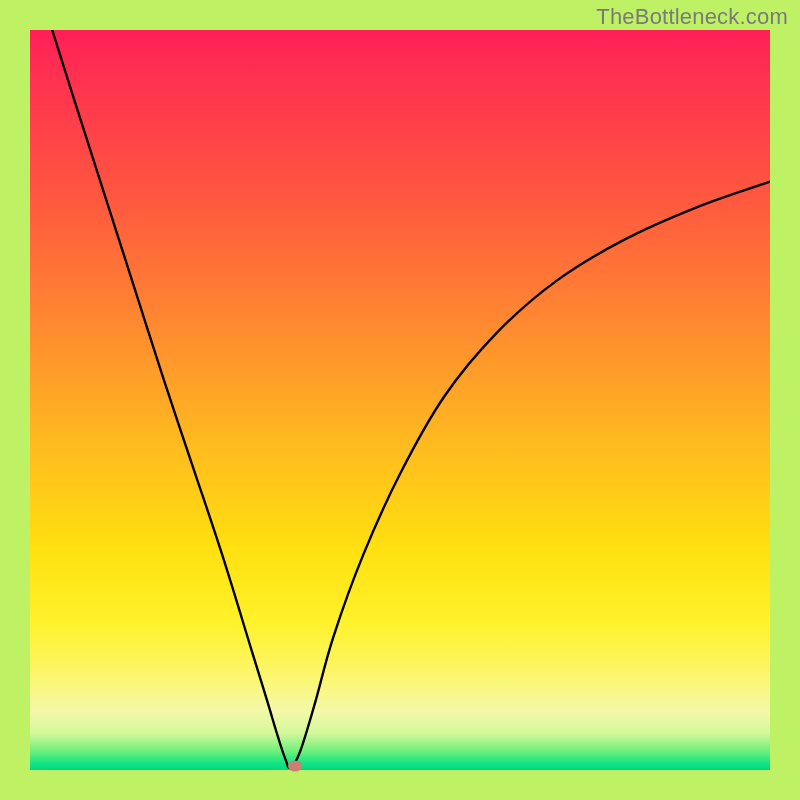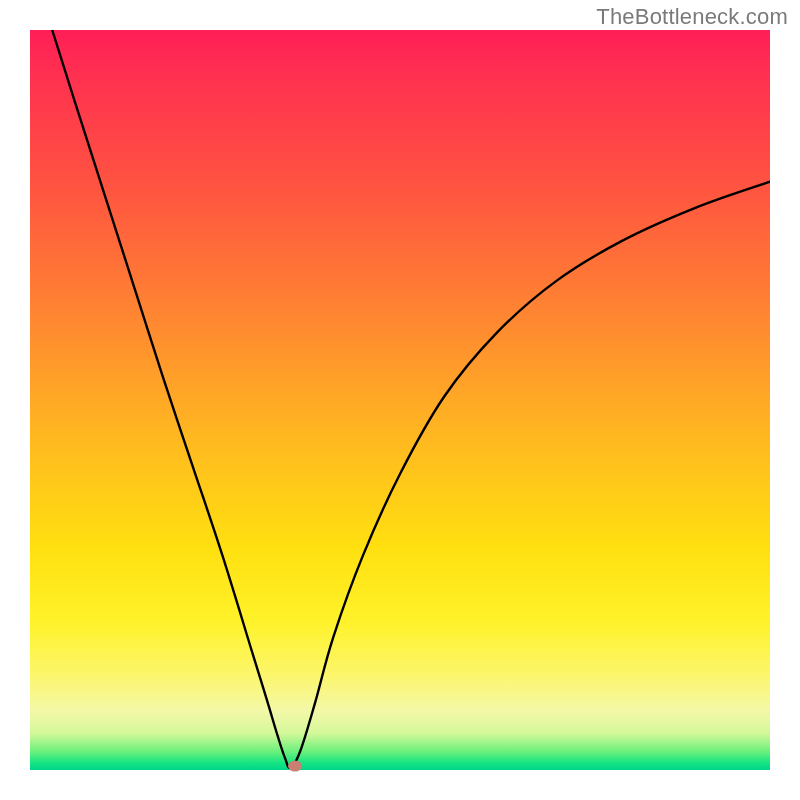--- a/index.html
+++ b/index.html
@@ -8,21 +8,21 @@
     width: 800px;
     height: 800px;
     background: #000;
     overflow: hidden;
     font-family: Arial, Helvetica, sans-serif;
   }
   .outer {
     position: relative;
     width: 800px;
     height: 800px;
-    background: #ffffff;
+    background: #bef264;
   }
   .plot {
     position: absolute;
     left: 30px;
     top: 30px;
     width: 740px;
     height: 740px;
     
     background: linear-gradient(to bottom,
       #ff1f57 0%,

